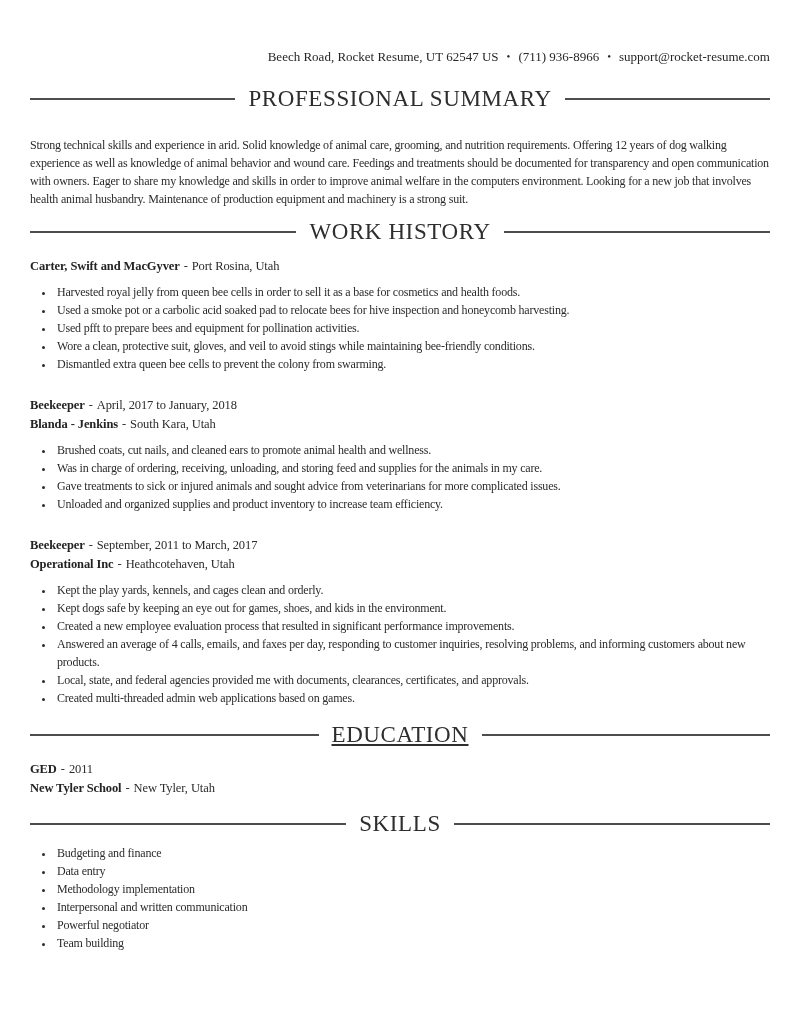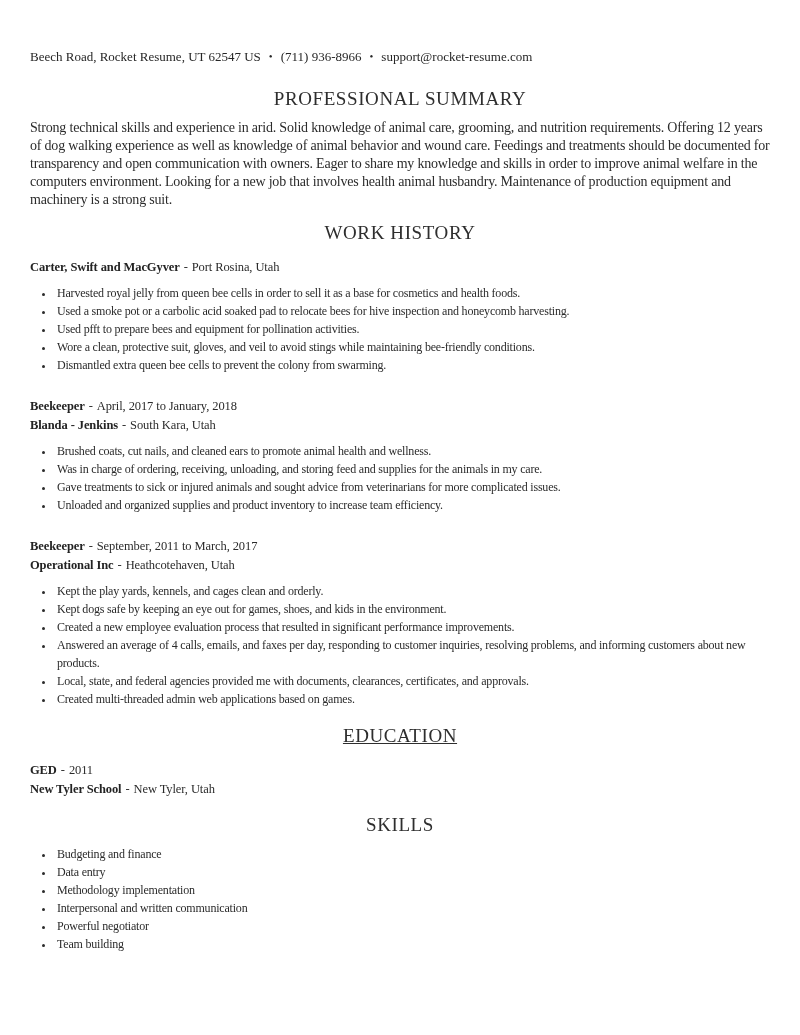--- a/index.html
+++ b/index.html
@@ -24,48 +24,47 @@
     font-size: 38px;
     font-weight: 400;
     letter-spacing: -0.3px;
     color: #1d1d1d;
     line-height: 1.25;
   }
 
   
   .contact {
     margin-top: 20px;
-    text-align: left;
+    text-align: right;
     font-size: 13px;
     color: #262626;
   }
   .contact .dot { display: inline-block; margin: 0 8px; font-size: 11px; vertical-align: 1px; }
 
   
   .section-heading {
     display: flex;
     align-items: center;
-    font-size: 19px;
+    font-size: 23px;
     letter-spacing: 0.6px;
     color: #2e2e2e;
     line-height: 24px;
-    flex-direction: column;
   }
   .section-heading .rule-line { flex: 1; height: 2px; background: #4d4d4d; }
   .section-heading .heading-text { margin: 0 13px; white-space: nowrap; }
 
   #summary-heading   { margin-top: 22px; }
   #work-heading      { margin-top: 12px; }
   #education-heading { margin-top: 16px; text-decoration: underline; }
   #skills-heading    { margin-top: 14px; }
 
   
   .summary-text {
-    margin: 8px 0 0 0;
-    font-size: 14px;
+    margin: 25px 0 0 0;
+    font-size: 12px;
     letter-spacing: -0.2px;
     line-height: 18px;
     color: #2b2b2b;
   }
 
   .job, .edu { margin-top: 13px; }
   .job + .job { margin-top: 23px; }
 
   .info-line { font-size: 12.5px; line-height: 19px; letter-spacing: -0.1px; color: #2b2b2b; }
   .info-line .b { font-weight: 700; color: #232323; }

